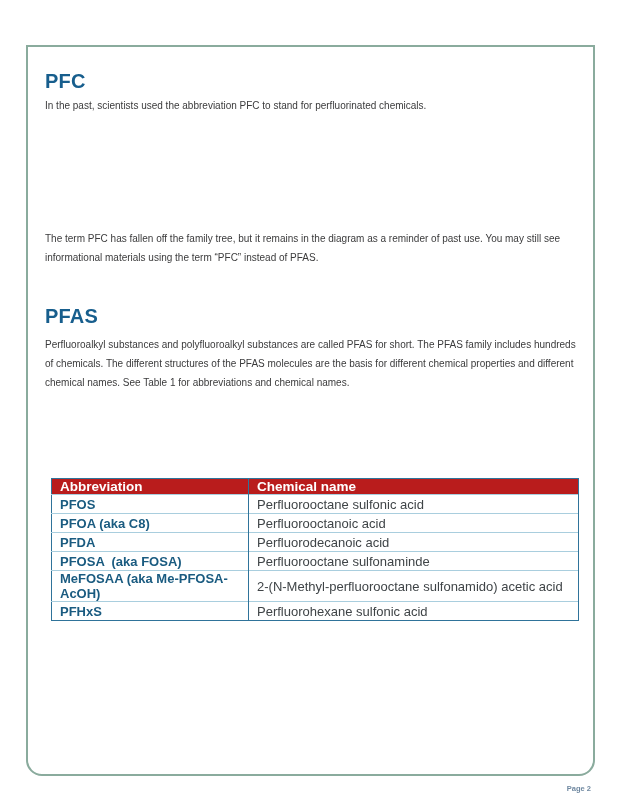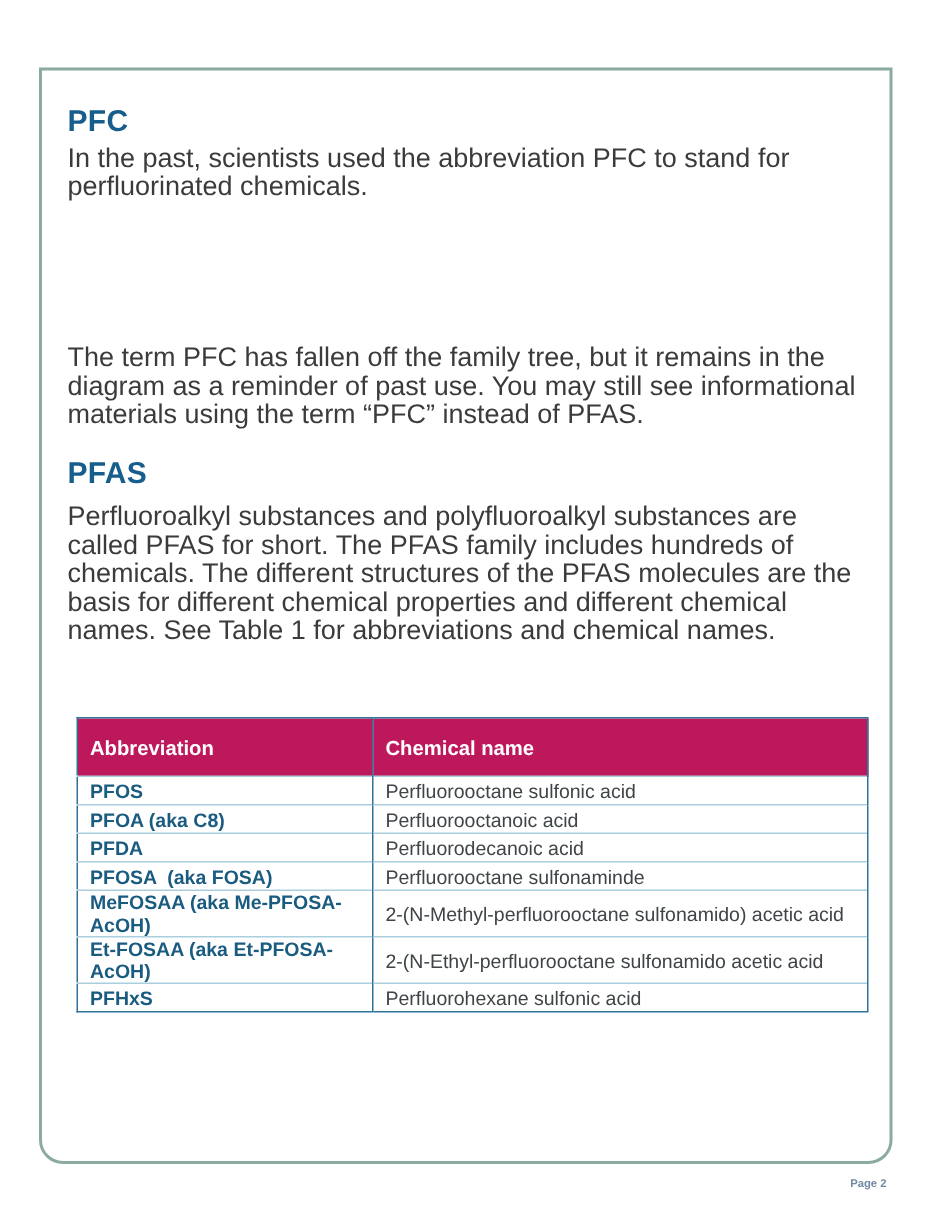--- a/index.html
+++ b/index.html
@@ -35,21 +35,21 @@
     font-size: 20px;
     line-height: 1.1;
     font-weight: bold;
     color: #175e8d;
     letter-spacing: 0.2px;
   }
   .para {
     position: absolute;
     left: 0;
     width: 532px;
-    font-size: 18px;
+    font-size: 10px;
     line-height: 19px;
     color: #3b3b3c;
   }
   #h-pfc  { top: 70px; }
   #p-pfc-1 { top: 96px; }
   #p-pfc-2 { top: 154px; }
   #p-pfc-3 { top: 229px; }
   #h-pfas { top: 305px; }
   #p-pfas-1 { top: 335px; }
   .caption {
@@ -70,26 +70,26 @@
     left: 51px;
     top: 478px;
     width: 527px;
     border-collapse: collapse;
     table-layout: fixed;
     border: 1px solid #2f739a;
   }
   .pfas-table col.c1 { width: 197px; }
   .pfas-table col.c2 { width: 330px; }
   .pfas-table th {
-    background: #be185d;
+    background: #b91c1c;
     color: #ffffff;
     font-size: 13.5px;
     font-weight: bold;
     text-align: left;
-    height: 39px;
+    height: 16px;
     padding: 0 0 0 8px;
     border-right: 1px solid #2f739a;
   }
   .pfas-table td {
     height: 19px;
     font-size: 13px;
     padding: 0 0 0 8px;
     border-top: 1px solid #a9cede;
     border-right: 1px solid #2f739a;
     white-space: pre-wrap;
@@ -158,24 +158,20 @@
       </tr>
       <tr>
         <td class="abbr">PFOSA  (aka FOSA)</td>
         <td class="chem">Perfluorooctane sulfonaminde</td>
       </tr>
       <tr>
         <td class="abbr">MeFOSAA (aka Me-PFOSA-AcOH)</td>
         <td class="chem">2-(N-Methyl-perfluorooctane sulfonamido) acetic acid</td>
       </tr>
       <tr>
-        <td class="abbr">Et-FOSAA (aka Et-PFOSA-AcOH)</td>
-        <td class="chem">2-(N-Ethyl-perfluorooctane sulfonamido acetic acid</td>
-      </tr>
-      <tr>
         <td class="abbr">PFHxS</td>
         <td class="chem">Perfluorohexane sulfonic acid</td>
       </tr>
     </tbody>
   </table>
 
   <div class="page-number">Page 2</div>
 </div>
 
 </body></html>

